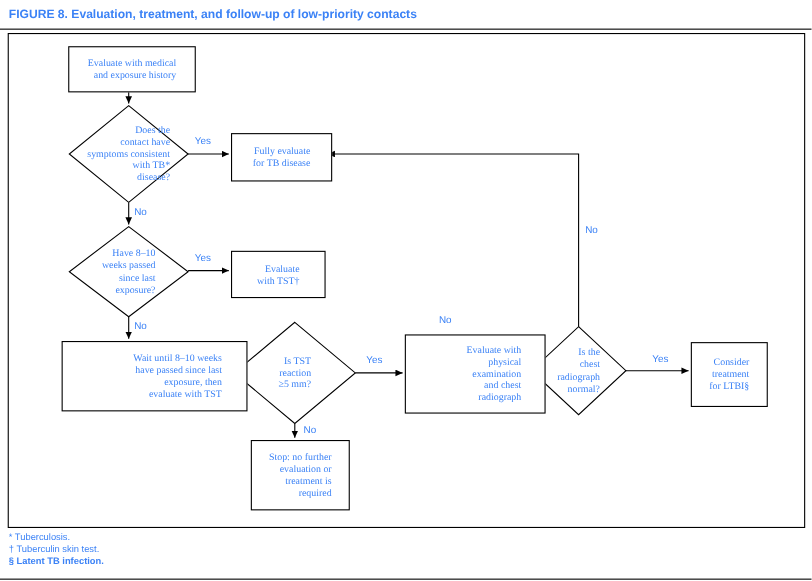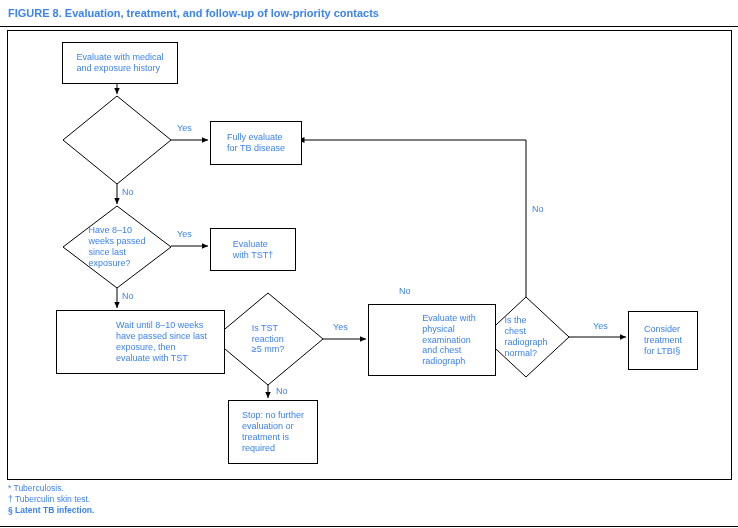--- a/index.html
+++ b/index.html
@@ -28,24 +28,25 @@
     width: 723px; height: 448px;
     border: 1px solid #000;
     background: #ffffff;
   }
   svg.connectors { position: absolute; left: 0; top: 0; width: 738px; height: 528px; }
   .node {
     position: absolute;
     display: flex;
     align-items: center;
     justify-content: center;
-    text-align: left;
+    text-align: right;
     font-size: 9px;
     line-height: 1.2;
     white-space: pre-line;
+    font-family: Liberation Serif, serif;
   }
   .box { border: 1px solid #000; background: #ffffff; padding: 2px; }
   .dtext { background: transparent; }
   .edge-label { position: absolute; font-size: 9px; line-height: 1; }
   .footnote { position: absolute; left: 8px; font-size: 8.5px; line-height: 1; }
 </style>
 </head>
 <body>
 
 <div class="page">
@@ -97,20 +98,25 @@
 and chest
 radiograph</div>
   <div class="node box" style="left:228px; top:400px; width:84px;  height:58px;">Stop: no further
 evaluation or
 treatment is
 required</div>
   <div class="node box" style="left:628px; top:311px; width:64px;  height:53px;">Consider
 treatment
 for LTBI§</div>
 
+  <div class="node dtext" style="left:57px;  top:108px; width:120px; height:64px;">Does the
+contact have
+symptoms consistent
+with TB*
+disease?</div>
   <div class="node dtext" style="left:67px;  top:222px; width:100px; height:50px;">Have 8–10
 weeks passed
 since last
 exposure?</div>
   <div class="node dtext" style="left:238px; top:320px; width:60px;  height:38px;">Is TST
 reaction
 ≥5 mm?</div>
   <div class="node dtext" style="left:494px; top:314px; width:64px;  height:46px;">Is the
 chest
 radiograph

